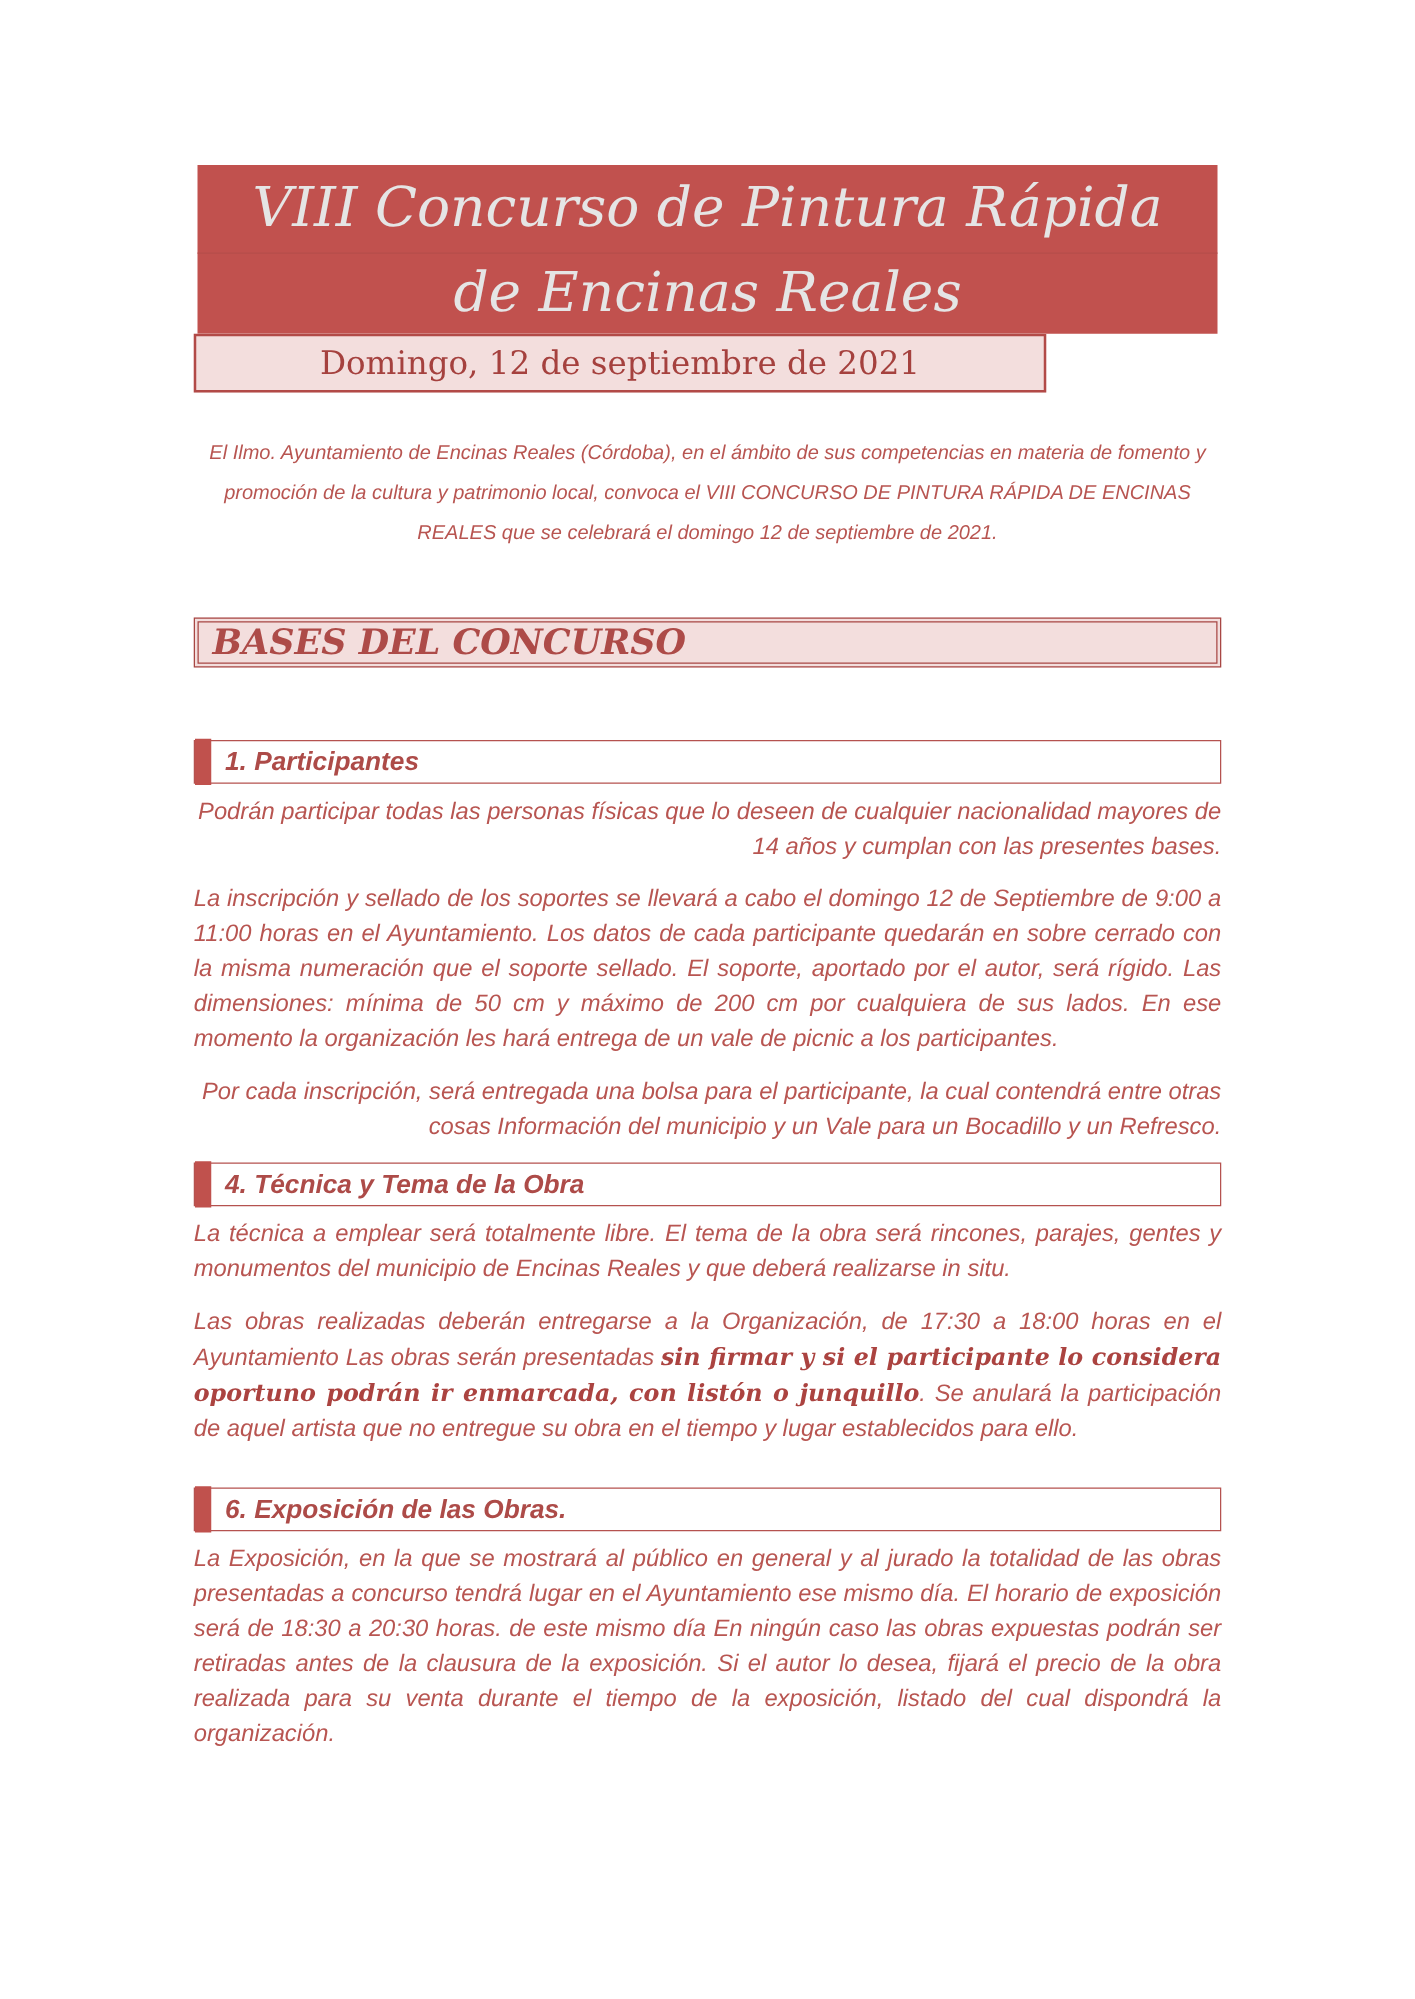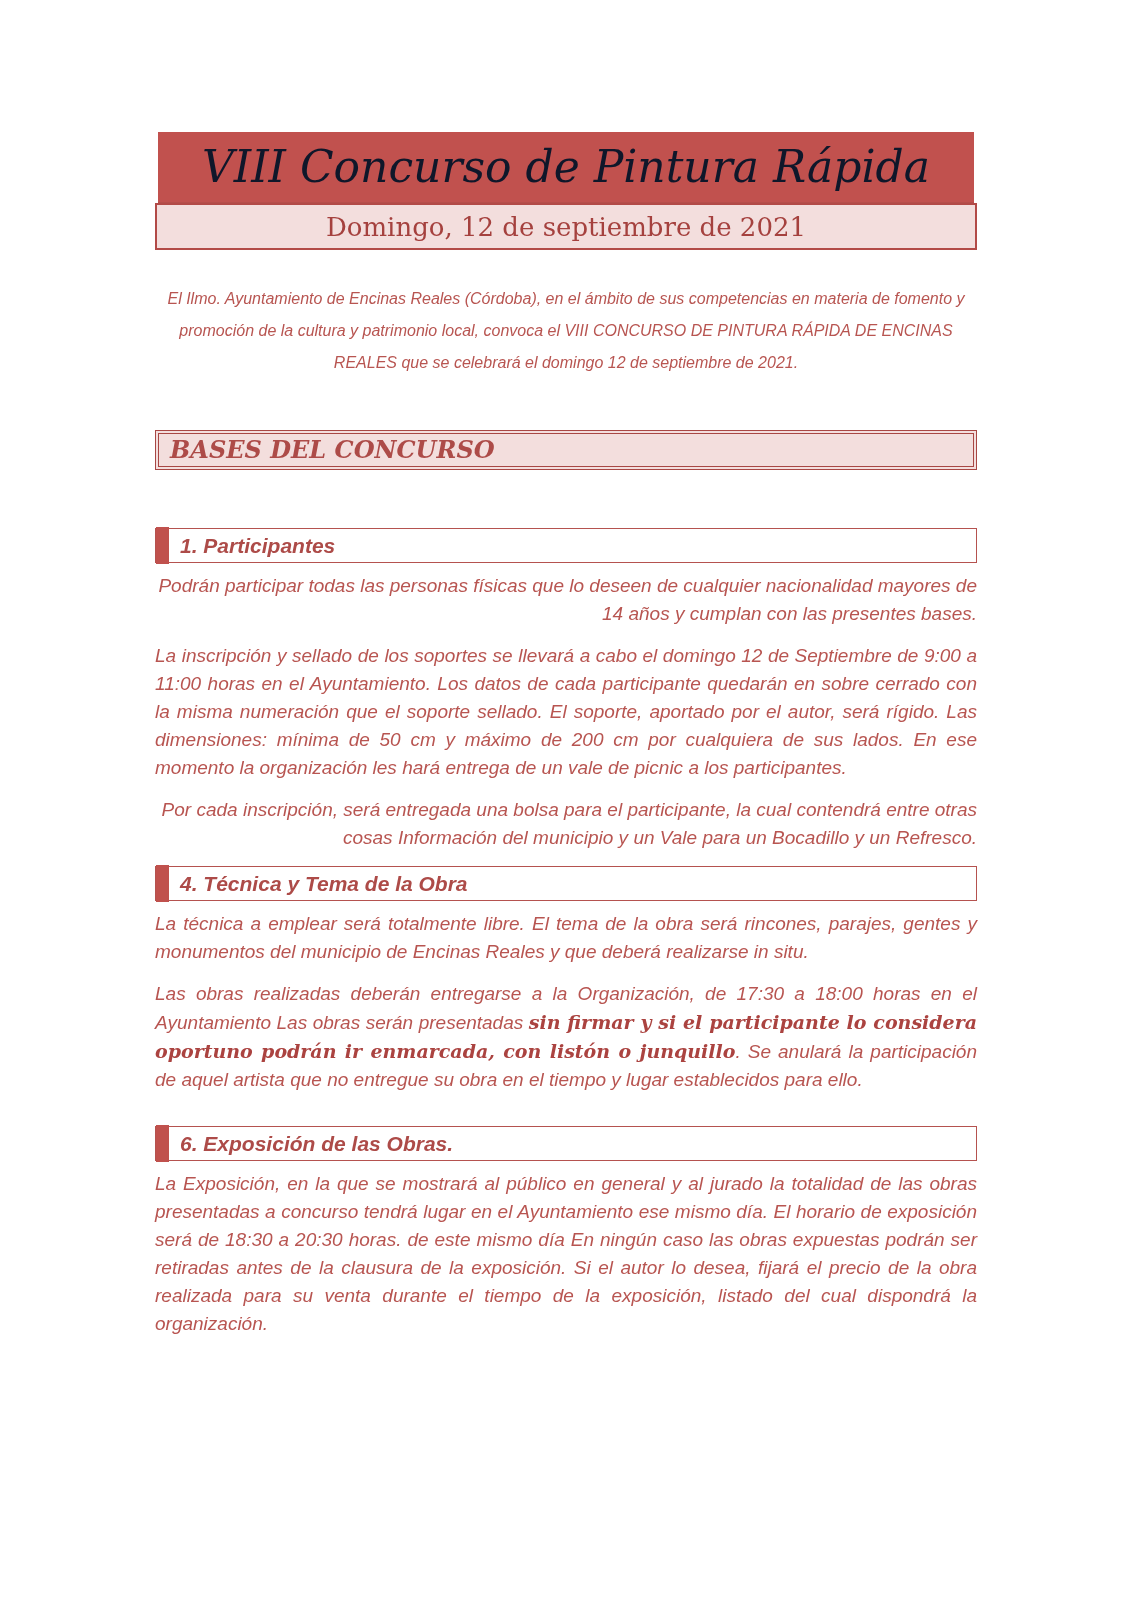--- a/index.html
+++ b/index.html
@@ -12,38 +12,38 @@
     padding:132px 155px 0 155px;
     font-family:"Liberation Sans", sans-serif;
     overflow:hidden;
   }
   .content { width:822px; }
 
   
   .title-box {
     margin:0 3px;
     background:#c1514e;
-    color:#0f172a;
+    color:#e5e5e5;
     font-family:"DejaVu Serif", serif;
     font-style:italic;
     text-align:center;
   }
   .title-line1 {
     font-size:44px;
     line-height:70px;
     border-bottom:1px solid #b54e4b;
   }
   .title-line2 {
     font-size:44px;
     line-height:64px;
   }
 
   
   .date-bar {
-    width:822px;
+    width:682px;
     height:47px;
     background:#f3dedd;
     border:2px solid #b24a47;
     display:flex;
     align-items:center;
     justify-content:center;
     font-family:"DejaVu Serif", serif;
     font-size:26px;
     color:#a5413e;
   }
@@ -62,21 +62,21 @@
   .bases-box {
     margin-top:51px;
     background:#f3dedd;
     border:1px solid #a84744;
     outline:1px solid #a84744;
     outline-offset:-4px;
     padding:5px 14px 5px 14px;
     font-family:"DejaVu Serif", serif;
     font-weight:bold;
     font-style:italic;
-    font-size:24px;
+    font-size:28px;
     line-height:28px;
     color:#ad4b48;
   }
 
   
   .sec-heading {
     position:relative;
     margin:14px 0 9px 0;
     background:#ffffff;
     border:1px solid #b5524f;
@@ -116,20 +116,21 @@
   }
 </style>
 </head>
 <body>
 
 <div class="page">
   <div class="content">
 
     <div class="title-box">
       <div class="title-line1">VIII Concurso de Pintura Rápida</div>
+      <div class="title-line2">de Encinas Reales</div>
     </div>
 
     <div class="date-bar">
       <span>Domingo, 12 de septiembre de 2021</span>
     </div>
 
     <p class="intro no-just">El Ilmo. Ayuntamiento de Encinas Reales (Córdoba), en el ámbito de sus competencias en materia de fomento y promoción de la cultura y patrimonio local, convoca el VIII CONCURSO DE PINTURA RÁPIDA DE ENCINAS REALES que se celebrará el domingo 12 de septiembre de 2021.</p>
 
     <div class="bases-box">
       <span>BASES DEL CONCURSO</span>

